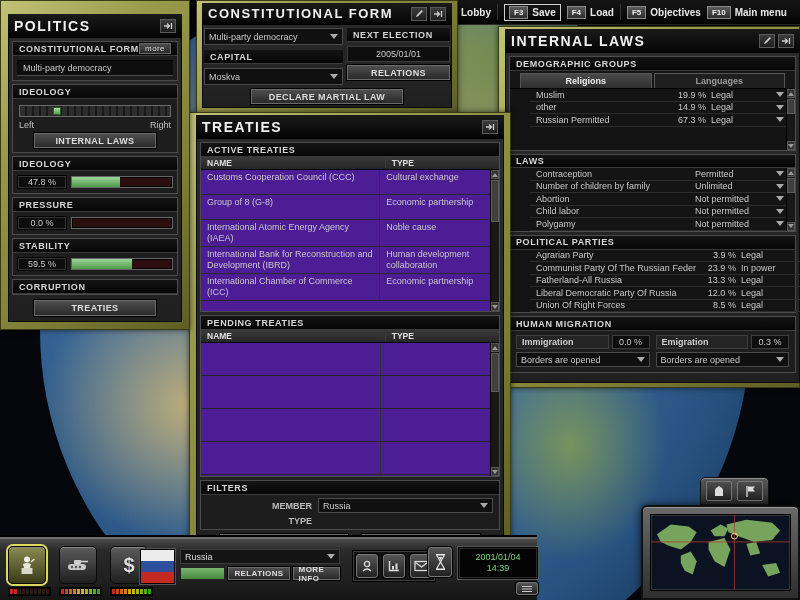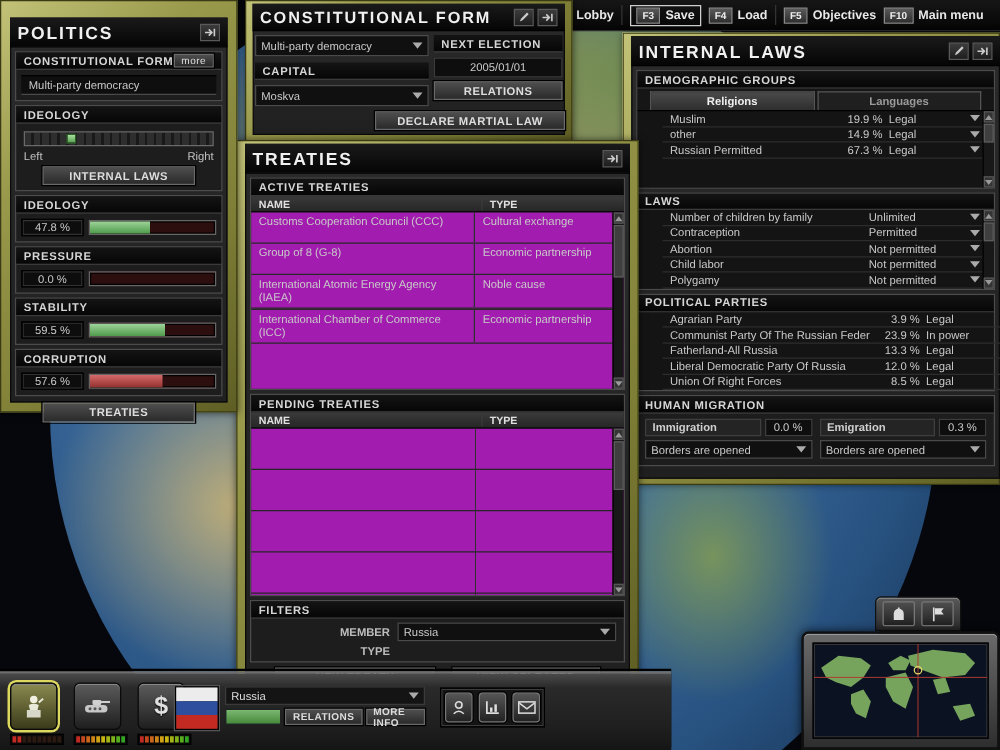--- a/index.html
+++ b/index.html
@@ -63,21 +63,21 @@
   .const-body { display:flex; gap:4px; padding:3px 2px 0 2px; }
   .const-left { flex:1.35; }
   .const-right { flex:1;text-align:right; }
 
   
   #treaties-frame { left:189px; top:112px; width:322px; height:436px; padding:3px 7px 7px 7px; z-index:40; }
   #treaties { position:relative; width:100%; height:100%; }
   .ttable-head { display:flex; background:linear-gradient(#3a3a3a,#262626); border-bottom:1px solid #000; color:#e0e0e0; font-size:8.5px; font-weight:bold; height:13px; align-items:center; }
   .tcol-name { width:62%; padding:0 6px; border-right:1px solid #3a3a3a; }
   .tcol-type { flex:1; padding:0 6px; }
-  .tbody { display:flex; background:#a21caf; }
+  .tbody { display:flex; background:#4c1d95; }
   .tlist { flex:1; }
   .trow { display:flex; border-bottom:1px solid #292929; color:#c9c9c9; font-size:9px; line-height:11px; }
   .trow .nm { width:62%; padding:2px 6px 2px 6px; border-right:1px solid #303030; min-height:24px; }
   .trow .tp { flex:1; padding:2px 6px; }
   .erow { height:33px; border-bottom:1px solid #262626; }
   .filters-row { display:flex; align-items:center; gap:6px; margin:3px 6px; }
   .filters-lab { width:105px; text-align:right; color:#bdbdbd; font-size:9px; font-weight:bold; }
   .tr-btnrow { display:flex; justify-content:center; gap:14px; margin-top:4px; }
 
   
@@ -230,26 +230,20 @@
               <span class="bar">
                 <span class="fill" style="width: 59.5%; background: linear-gradient(rgb(158, 212, 154), rgb(78, 154, 74));"></span>
               </span>
             </div>
           </div>
 
           <div class="box">
             <div class="shead">
               <span>CORRUPTION</span>
             </div>
-            <div class="metric-row">
-              <span class="metric-val">57.6 %</span>
-              <span class="bar">
-                <span class="fill" style="width: 57.6%; background: linear-gradient(rgb(212, 106, 106), rgb(147, 49, 47));"></span>
-              </span>
-            </div>
           </div>
         </div>
 
       <div style="display:flex;justify-content:center;margin-top:5px">
         <span class="btn" style="width:122px;height:16px">TREATIES</span>
       </div>
     </div>
   </div>
 
   <div class="goldframe" id="const-frame">
@@ -284,21 +278,21 @@
         <div class="const-right">
           <div class="shead">
             <span>NEXT ELECTION</span>
           </div>
           <div class="valuebox" style="justify-content:center;height:16px;margin-top:4px;border:1px solid #3c3c3c">2005/01/01</div>
           <div style="display:flex;justify-content:center;margin-top:3px">
             <span class="btn" style="width:100%;height:15px">RELATIONS</span>
           </div>
         </div>
       </div>
-      <div style="display:flex;justify-content:flex-end;margin-top:4px">
+      <div style="display:flex;justify-content:center;margin-top:4px">
         <span class="btn" style="width:152px;height:15px">DECLARE MARTIAL LAW</span>
       </div>
     </div>
   </div>
 
   <div class="goldframe" id="treaties-frame">
     <div class="panel" id="treaties">
       <div class="ptitle">
         <span class="tx">TREATIES</span>
         <span class="hicon">
@@ -328,20 +322,22 @@
                 <span class="nm">Group of 8 (G-8)</span>
                 <span class="tp">Economic partnership</span>
               </div>
 
               <div class="trow">
                 <span class="nm">International Atomic Energy Agency (IAEA)</span>
                 <span class="tp">Noble cause</span>
               </div>
 
               <div class="trow">
+                <span class="nm">International Bank for Reconstruction and Development (IBRD)</span>
+                <span class="tp">Human development collaboration</span>
               </div>
 
               <div class="trow">
                 <span class="nm">International Chamber of Commerce (ICC)</span>
                 <span class="tp">Economic partnership</span>
               </div>
             </div>
           <div class="sb">
             <span class="ar">
                 <span class="tri-u"></span>
@@ -477,30 +473,30 @@
       </div>
 
       <div class="box">
         <div class="shead" style="height:13px">
           <span>LAWS</span>
         </div>
         <div class="listwrap" style="background:#141414">
           <div style="flex:1">
 
               <div class="ilrow">
+                <span class="nm">Contraception</span>
+                <span class="st2">Permitted</span>
+                <span class="ddicon">
+                  <span class="dda"></span>
+                </span>
+              </div>
+
+              <div class="ilrow">
                 <span class="nm">Number of children by family</span>
                 <span class="st2">Unlimited</span>
-                <span class="ddicon">
-                  <span class="dda"></span>
-                </span>
-              </div>
-
-              <div class="ilrow">
-                <span class="nm">Contraception</span>
-                <span class="st2">Permitted</span>
                 <span class="ddicon">
                   <span class="dda"></span>
                 </span>
               </div>
 
               <div class="ilrow">
                 <span class="nm">Abortion</span>
                 <span class="st2">Not permitted</span>
                 <span class="ddicon">
                   <span class="dda"></span>
@@ -737,20 +733,41 @@
           </svg>
       </span>
       <span class="commbtn">
         <svg width="15" height="12" viewBox="0 0 15 12">
             <rect x="1" y="1.5" width="13" height="9" fill="none" stroke="#ddd" stroke-width="1.2"></rect>
             <path d="M1.5 2.5 L7.5 7 L13.5 2.5" fill="none" stroke="#ddd" stroke-width="1.2"></path>
           </svg>
       </span>
     </div>
 
+    <div class="bb-group" style="left:428px;top:8px;gap:6px;align-items:flex-start">
+      <span class="commbtn" style="width:24px;height:30px">
+        <svg width="13" height="18" viewBox="0 0 13 18">
+            <path d="M2 1.5 h9 M2 16.5 h9 M2.5 2 L10.5 16 M10.5 2 L2.5 16 M2.5 2 h8 M2.5 16 h8" stroke="#e8e8e8" stroke-width="1.2" fill="none"></path>
+            <path d="M4.5 4 h4 l-2 3 Z" fill="#e8e8e8"></path>
+          </svg>
+      </span>
+      <div>
+        <div class="clockdisp">
+          <span>2001/01/04</span>
+          <span>14:39</span>
+        </div>
+        <div style="display:flex;justify-content:flex-end;margin-top:3px">
+          <span class="commbtn" style="width:22px;height:13px">
+            <svg width="12" height="8" viewBox="0 0 12 8">
+                <path d="M1 1.5 h10 M1 4 h10 M1 6.5 h10" stroke="#ccc" stroke-width="1.1"></path>
+              </svg>
+          </span>
+        </div>
+      </div>
+    </div>
   </div>
 
   <div id="mm-buttons">
     <span class="mmbtn">
       <svg width="14" height="12" viewBox="0 0 14 12">
           <path d="M3 11 V6 a4 4 0 0 1 8 0 V11 Z" fill="#ddd"></path>
           <rect x="6.3" y="1" width="1.4" height="3" fill="#ddd"></rect>
         </svg>
     </span>
     <span class="mmbtn">

